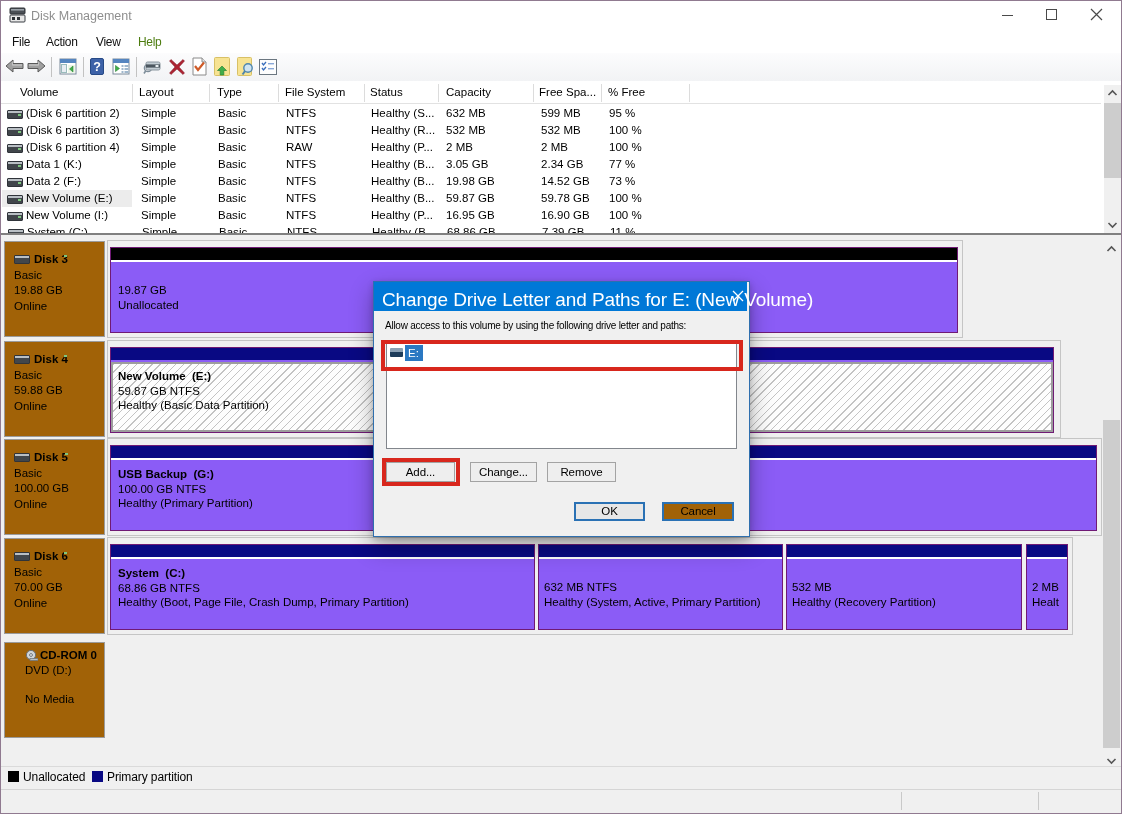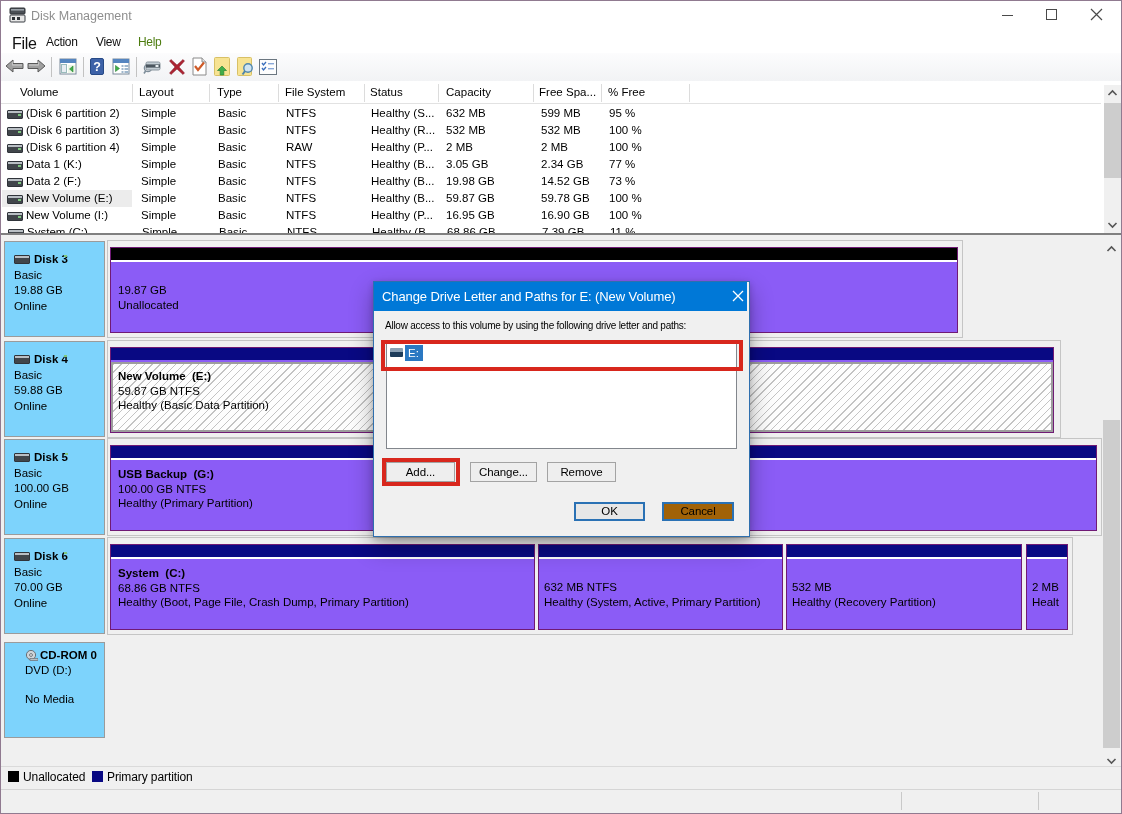--- a/index.html
+++ b/index.html
@@ -8,21 +8,21 @@
 .nw{white-space:nowrap}
 
 #frame{position:absolute;left:0;top:0;width:1120px;height:812px;border:1px solid #907a90;z-index:50;pointer-events:none}
 
 .trow{position:absolute;left:1px;width:1100px;height:17px}
 .trow span{position:absolute;top:0;line-height:17px;white-space:nowrap;font-size:11.5px;letter-spacing:0.02px}
 .c0{left:25px}.c1{left:140px}.c2{left:217px}.c3{left:285px}.c4{left:370px}.c5{left:445px}.c6{left:540px}.c7{left:608px}
 .hdd{position:absolute;left:6px;top:5px;width:14px;height:7px;background:linear-gradient(#b9bfc4 0 2px,#41464b 2px);border:1px solid #30343a;border-radius:1px}
 .hdd:after{content:"";position:absolute;right:1px;top:3px;width:3px;height:2px;background:#7ec77e}
 
-.dh{position:absolute;left:4px;width:99px;height:94px;background:#7dd3fc;border:1px solid #9b9b9b}
+.dh{position:absolute;left:4px;width:99px;height:94px;background:#a16207;border:1px solid #9b9b9b}
 .dht{position:absolute;left:9px;top:10px;line-height:15.5px;letter-spacing:0;font-size:11.5px;white-space:nowrap}
 .outer{position:absolute;border:1px solid #c5c5c5}
 .pb{position:absolute;height:84px;border:1px solid #701a75;background:#8b5cf6}
 .band{height:12px;border-bottom:2px solid #fff}
 .ptxt{position:absolute;line-height:14.6px;letter-spacing:0;font-size:11.5px;white-space:nowrap}
 .hatch{position:absolute;left:0;top:14px;right:0;bottom:0;border:2px solid #9d9d9d;background:repeating-linear-gradient(135deg,#c3c3c3 0,#c3c3c3 1px,transparent 1px,transparent 5.5px) #fdfdfd}
 
 .sb{position:absolute;width:17px;background:#f0f0f0}
 .sbthumb{position:absolute;left:0;width:17px;background:#cdcdcd}
 .chev{position:absolute;left:3px;width:11px;height:11px}
@@ -43,21 +43,21 @@
 </svg>
 <div class="abs nw" style="left:31px;top:9px;font-size:12.5px;color:#8e8e8e">Disk Management</div>
 
 <div class="abs" style="left:1002px;top:15px;width:11px;height:1.4px;background:#4a4a4a"></div>
 <div class="abs" style="left:1046px;top:9px;width:9px;height:9px;border:1.2px solid #4a4a4a"></div>
 <svg class="abs" style="left:1090px;top:8px" width="13" height="13">
     <path d="M1 1 L12 12 M12 1 L1 12" stroke="#4a4a4a" stroke-width="1.2"></path>
   </svg>
 
 <div class="abs" style="left:0;top:30px;width:1122px;height:23px;background:#fff"></div>
-<div class="abs nw" style="left:12px;top:35px;font-size:16px;letter-spacing:-0.3px;color:#111">File</div>
+<div class="abs nw" style="left:12px;top:35px;font-size:12px;letter-spacing:-0.3px;color:#111">File</div>
 <div class="abs nw" style="left:46px;top:35px;font-size:12px;letter-spacing:-0.3px;color:#111">Action</div>
 <div class="abs nw" style="left:96px;top:35px;font-size:12px;letter-spacing:-0.3px;color:#111">View</div>
 <div class="abs nw" style="left:138px;top:35px;font-size:12px;letter-spacing:-0.3px;color:#4d7c0f">Help</div>
 
 <div class="abs" style="left:0;top:53px;width:1122px;height:28px;background:linear-gradient(#fcfcfd,#f2f3f5);border-bottom:1px solid #d0d0d0"></div>
 <div id="toolbar-icons">
 
 <svg class="abs" style="left:5px;top:59px" width="19" height="14" viewBox="0 0 19 14">
   <path d="M8 1 L8 4.5 L18 4.5 L18 9.5 L8 9.5 L8 13 L1 7 Z" fill="#a0a0a0" stroke="#5a5a5a" stroke-width="1"></path>
   <path d="M8 2.2 L8 5.5 L17 5.5 L17 6.5 L7.2 6.5 L7.2 3" fill="#cfcfcf" stroke="none"></path>
@@ -338,21 +338,21 @@
 <div class="abs" style="left:92px;top:771px;width:11px;height:11px;background:#090983"></div>
 <div class="abs nw" style="left:107px;top:770px;font-size:12px;letter-spacing:-0.1px">Primary partition</div>
 
 <div class="abs" style="left:0;top:789px;width:1122px;height:23px;background:#f0f0f0;border-top:1px solid #d5d5d5"></div>
 <div class="abs" style="left:901px;top:792px;width:1px;height:18px;background:#c9c9c9"></div>
 <div class="abs" style="left:1038px;top:792px;width:1px;height:18px;background:#c9c9c9"></div>
 
 <div id="dialog">
 <div class="abs" style="left:373px;top:281px;width:375px;height:254px;background:#f0f0f0;border:1px solid #2f6fae;box-shadow:0 10px 22px rgba(0,0,0,0.32),0 2px 6px rgba(0,0,0,0.18);z-index:20"></div>
 <div class="abs" style="left:374px;top:282px;width:373px;height:29px;background:#0078d7;z-index:21"></div>
-<div class="abs nw" style="left:382px;top:289px;font-size:13px;color:#fff;z-index:22;letter-spacing:-0.1px">Change Drive Letter and Paths for E: (New Volume)</div>
+<div class="abs nw" style="left:382px;top:289px;font-size:19px;color:#fff;z-index:22;letter-spacing:-0.1px">Change Drive Letter and Paths for E: (New Volume)</div>
 <svg class="abs" style="left:732px;top:290px;z-index:22" width="12" height="12">
       <path d="M1 1 L11 11 M11 1 L1 11" stroke="#fff" stroke-width="1.3"></path>
     </svg>
 <div class="abs nw" style="left:385px;top:320px;font-size:10px;letter-spacing:-0.25px;z-index:22">Allow access to this volume by using the following drive letter and paths:</div>
 
 <div class="abs" style="left:386px;top:343px;width:349px;height:104px;background:#fff;border:1px solid #82868c;z-index:21"></div>
 <div class="abs" style="left:390px;top:348px;width:13px;height:9px;z-index:23;background:linear-gradient(#8aa0b4 0 4px,#1d3c5a 4px);border-radius:1px"></div>
 <div class="abs" style="left:405px;top:345px;width:18px;height:16px;background:#2a78c2;z-index:22"></div>
 <div class="abs nw" style="left:408px;top:347px;font-size:11.5px;color:#fff;z-index:23">E:</div>
 <div class="redbox" style="left:381px;top:340px;width:354px;height:23px;z-index:30"></div>

